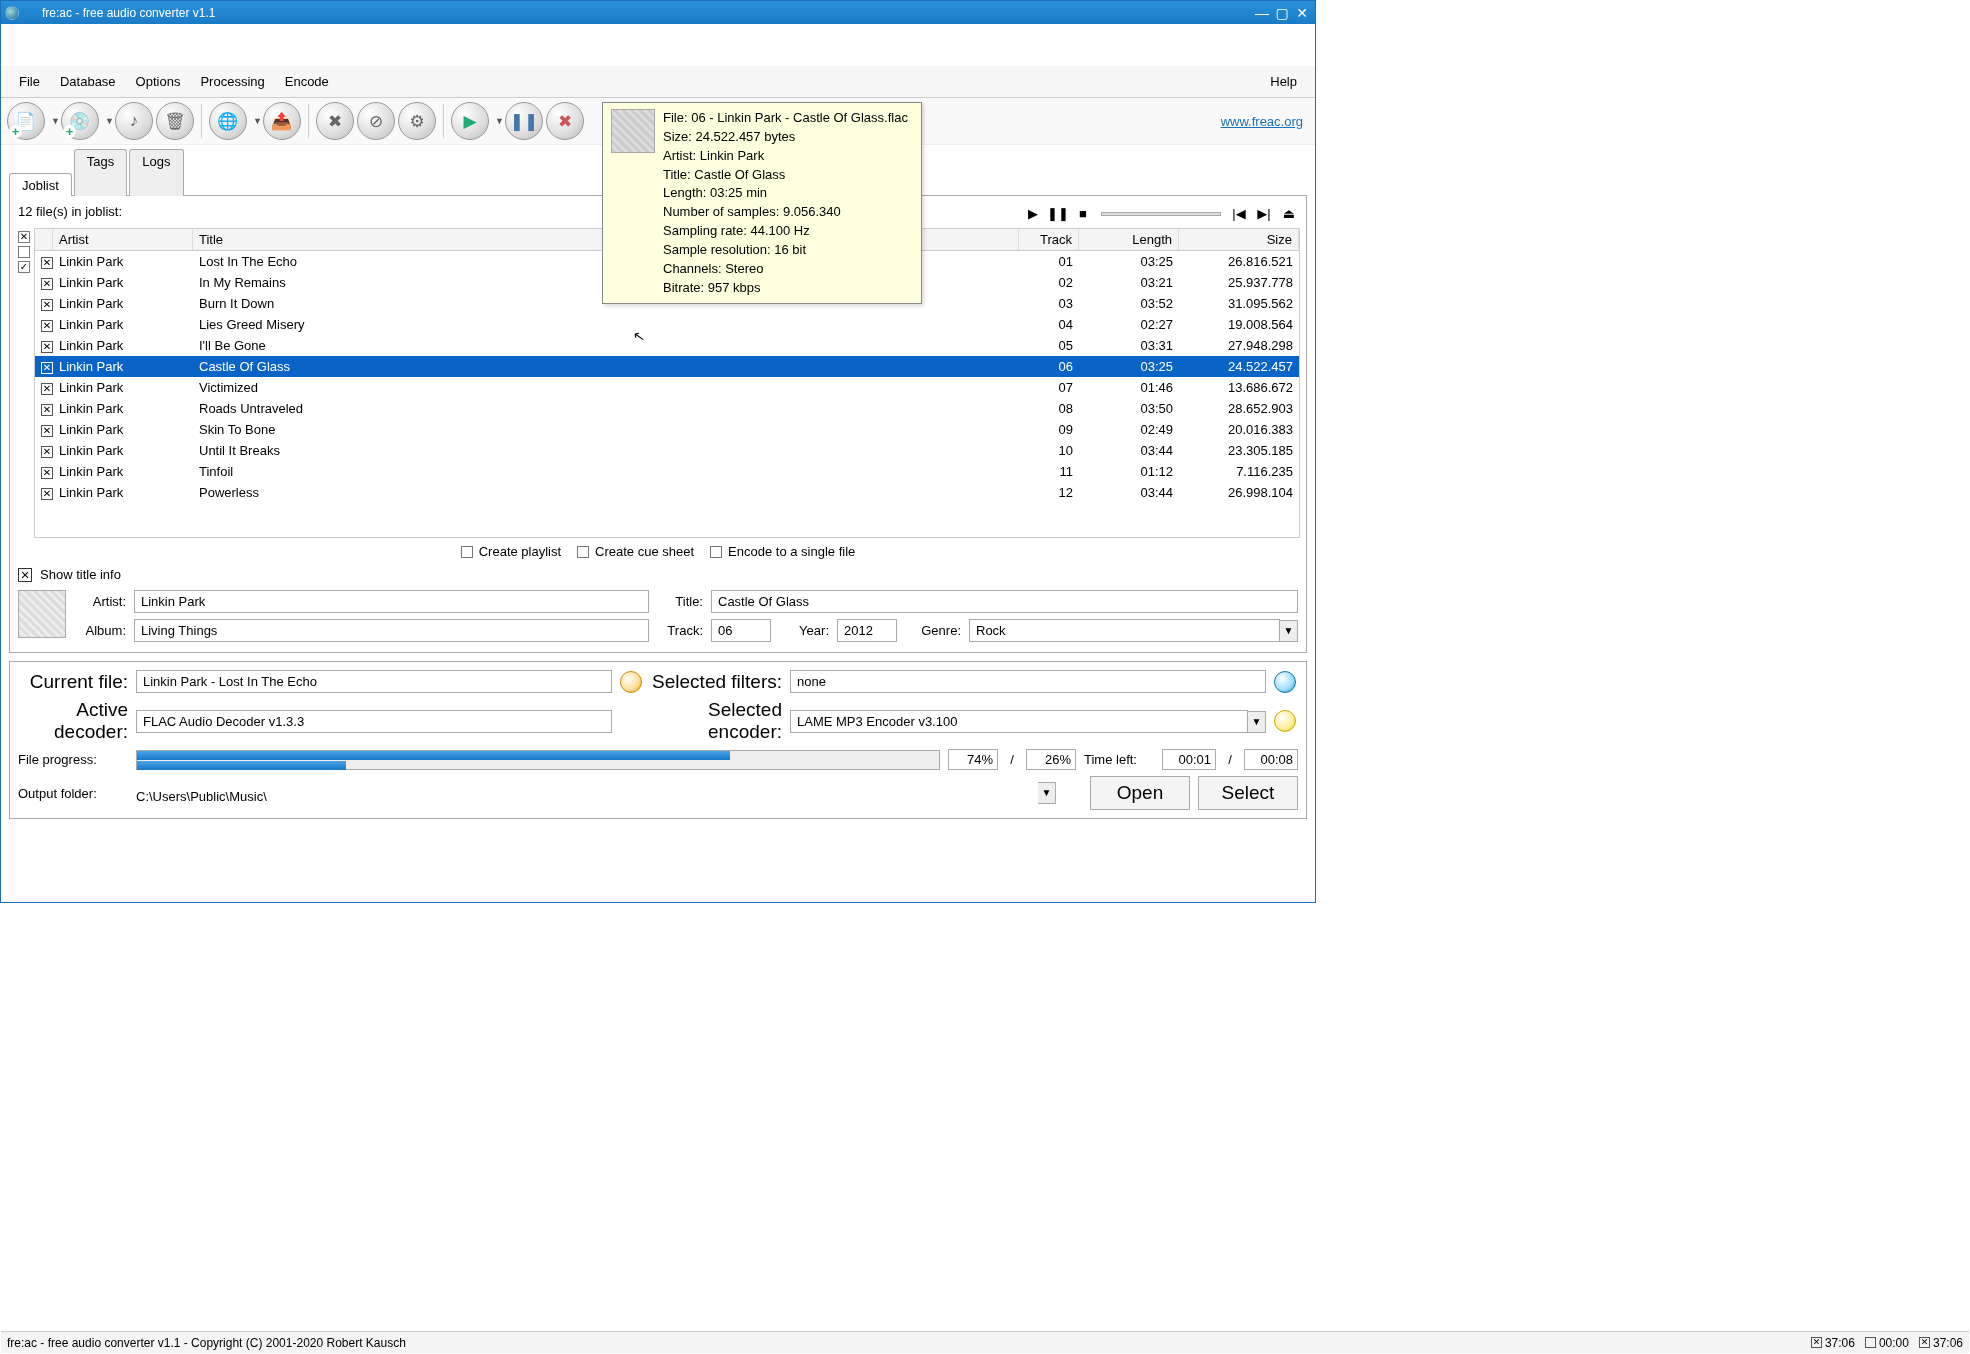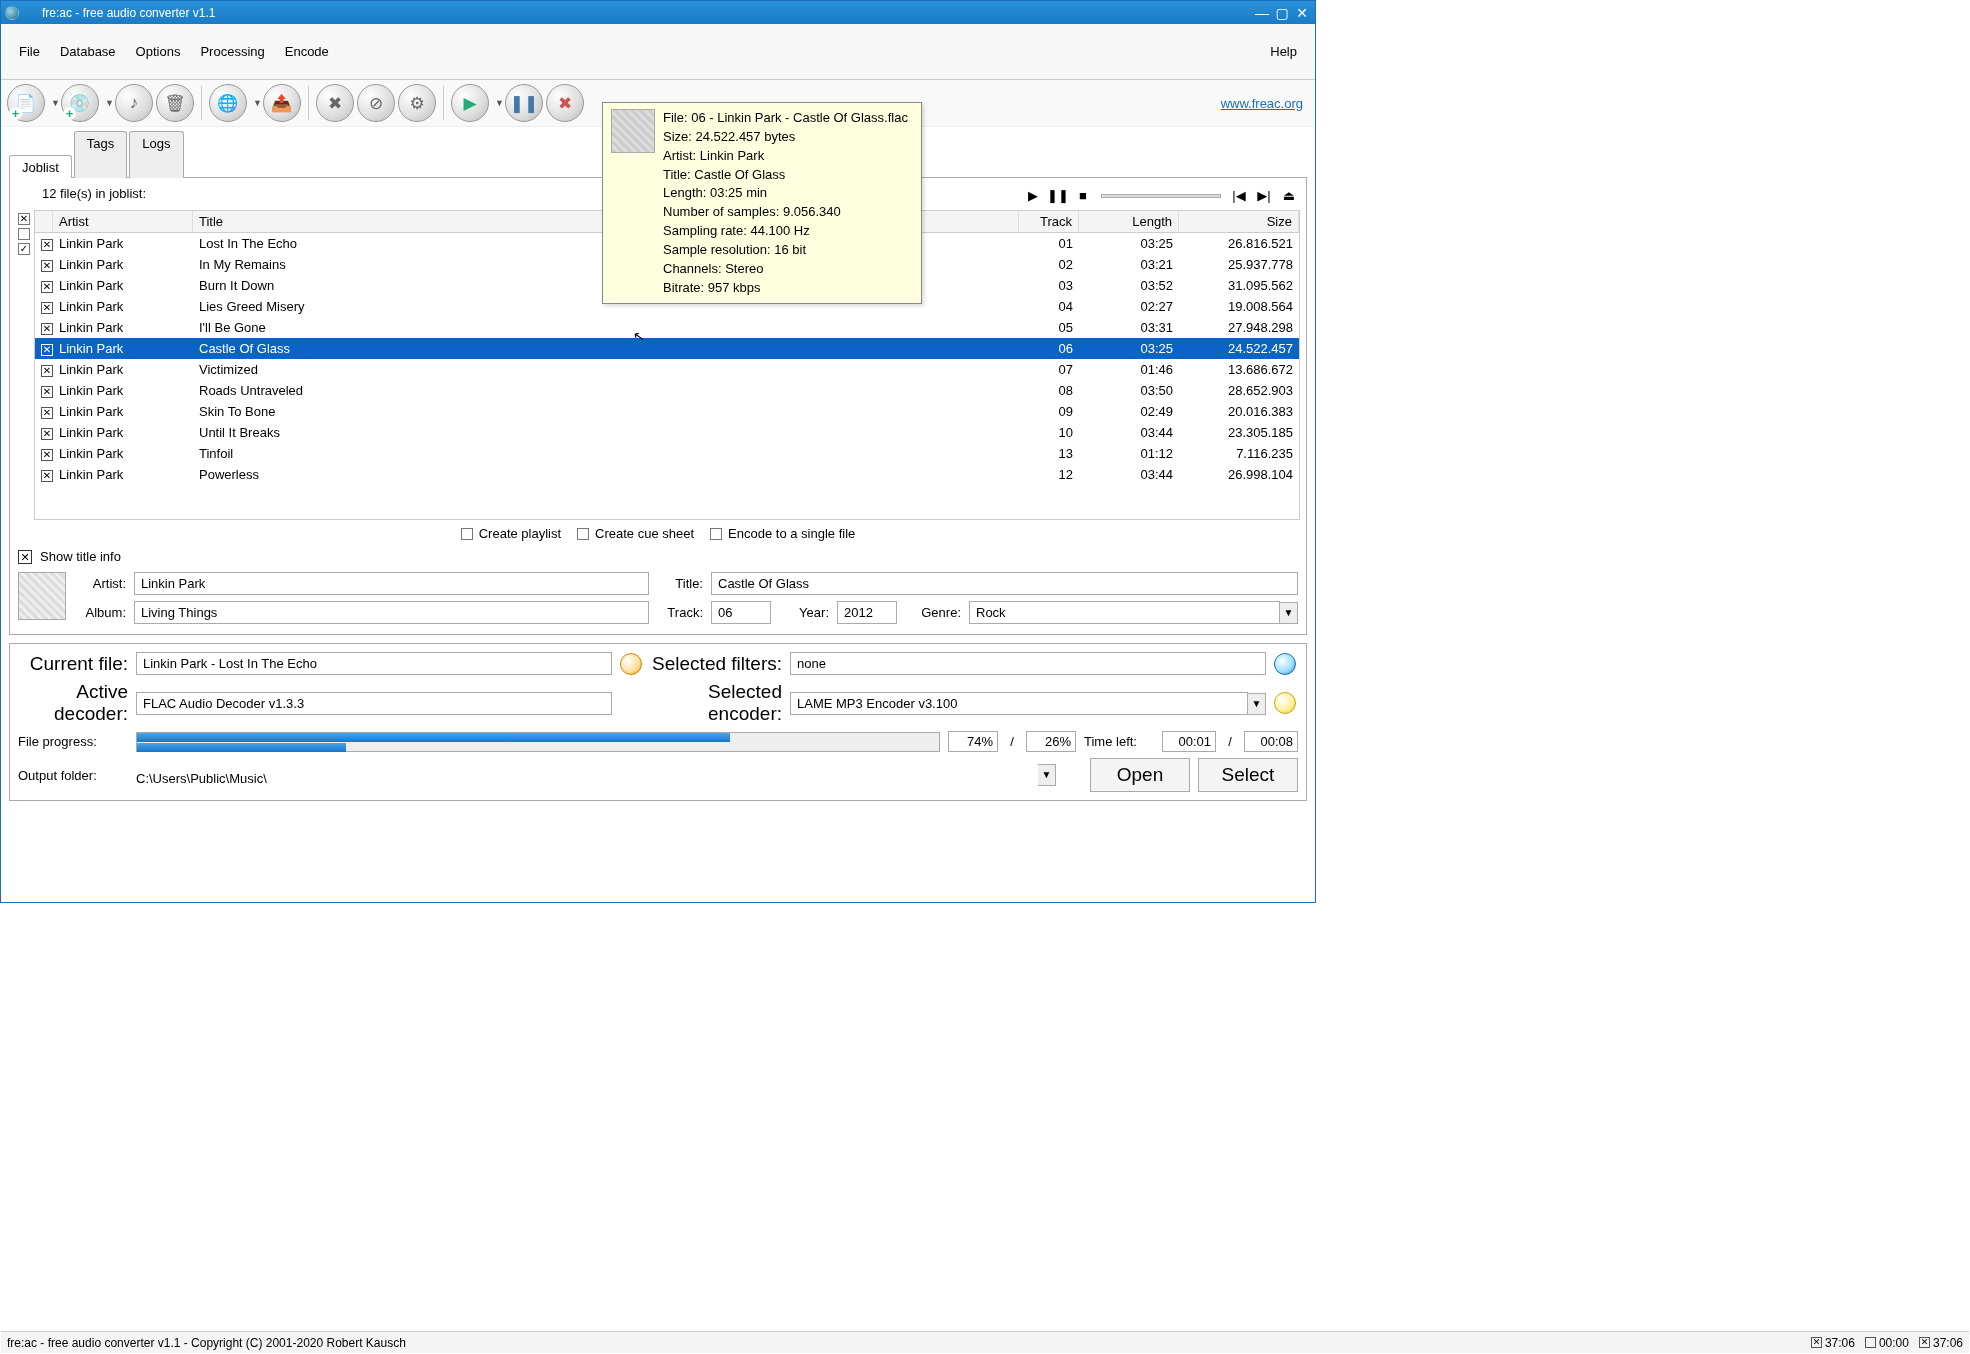--- a/index.html
+++ b/index.html
@@ -2,35 +2,35 @@
 <html><head>
 <meta charset="utf-8">
 <style>
 * { box-sizing: border-box; margin: 0; padding: 0; font-family: "Segoe UI", Tahoma, sans-serif; }
 body { background: #fff; font-size: 13px; color: #000; width: 1316px; height: 903px; border: 1px solid #1a6fb8; overflow: hidden; }
 .titlebar { background: linear-gradient(#2991d9, #1a7bc7); height: 23px; display: flex; align-items: center; padding: 0 4px; color: #fff; font-size: 12px; }
 .titlebar .app-icon { width: 14px; height: 14px; border-radius: 50%; background: radial-gradient(circle at 35% 35%, #9dd, #269); margin-right: 6px; border:1px solid #fff3;}
 .titlebar .title { flex: 1; margin-left: 17px; }
 .titlebar .win-btns { display: flex; gap: 2px; }
 .titlebar .win-btn { width: 18px; height: 16px; display: flex; align-items: center; justify-content: center; cursor: pointer; font-size: 14px; }
-.menubar { display: flex; padding: 16px 8px; border-bottom: 1px solid #ccc; background: #f7f7f7; font-size: 13px; }
+.menubar { display: flex; padding: 4px 8px; border-bottom: 1px solid #ccc; background: #f7f7f7; font-size: 13px; margin-top: 42px; }
 .menubar .menu-item { padding: 4px 10px; cursor: pointer; }
 .menubar .spacer { flex: 1; }
 .toolbar { display: flex; align-items: center; padding: 4px 6px; gap: 3px; border-bottom: 1px solid #eee; background: #f9f9f9; }
 .toolbar .tbtn { width: 38px; height: 38px; border-radius: 50%; background: radial-gradient(circle at 32% 30%, #fff, #ddd 60%, #bbb); border: 1px solid #999; display:flex; align-items:center; justify-content:center; font-size:17px; color:#666; cursor:pointer; position:relative;}
 .toolbar .tbtn.with-plus::before { content:"+"; position:absolute; left:1px; bottom:1px; font-size:13px; color:#2a7; font-weight:bold; background:#fff; border-radius:50%; width:13px; height:13px; line-height:13px; text-align:center;}
 .toolbar .tdrop { width:10px; font-size:9px; color:#555; padding: 0 3px; cursor:pointer;}
 .toolbar .sep { width: 1px; height: 34px; background: #ccc; margin: 0 4px; }
 .toolbar .link { margin-left:auto; margin-right:6px; color:#1a6fb8; font-size:13px; cursor:pointer; text-decoration:underline;}
 .content { padding: 4px 8px 8px; }
 .tabs { display: flex; gap: 2px; }
 .tabs .tab { padding: 4px 12px 3px; border: 1px solid #aaa; border-bottom: none; background: #eee; font-size: 13px; cursor: pointer; border-radius: 3px 3px 0 0;}
 .tabs .tab.active { background: #fff; position: relative; z-index: 2; margin-top: 24px; }
 .panel { border: 1px solid #aaa; padding: 6px; margin-top: -1px; background:#fff;}
-.joblist-top { display: flex; gap: 8px; margin-bottom: 3px; margin-left: 24px; }
+.joblist-top { display: flex; gap: 8px; margin-bottom: 3px; }
 .joblist-label { font-size: 13px; padding: 2px 2px 6px;}
 .player { margin-left: auto; display: flex; align-items: center; gap: 3px; }
 .player .pbtn { width: 22px; height: 22px; display:flex; align-items:center; justify-content:center; font-size:13px; cursor:pointer;}
 .player .slider { width: 120px; height: 4px; background: #ddd; border:1px solid #aaa; margin: 0 4px;}
 .table-wrap { border:1px solid #ccc; height: 310px; overflow: hidden; position: relative; background:#fff;}
 .thead { display:flex; background:#f4f4f4; border-bottom:1px solid #ccc; font-size:13px; font-weight:400;}
 .thead .th { padding: 3px 6px; border-right:1px solid #ddd; }
 .chkcol { width:18px; padding: 3px 2px !important; text-align:center;}
 .th-artist { width:140px; }
 .th-title { flex:1; }
@@ -248,21 +248,21 @@
               <div class="cell c-artist">Linkin Park</div>
               <div class="cell c-title">Until It Breaks</div>
               <div class="cell c-track">10</div>
               <div class="cell c-length">03:44</div>
               <div class="cell c-size">23.305.185</div>
             </div>
             <div class="row">
               <div class="cell chkcell"><span class="xbox">✕</span></div>
               <div class="cell c-artist">Linkin Park</div>
               <div class="cell c-title">Tinfoil</div>
-              <div class="cell c-track">13</div>
+              <div class="cell c-track">11</div>
               <div class="cell c-length">01:12</div>
               <div class="cell c-size">7.116.235</div>
             </div>
             <div class="row">
               <div class="cell chkcell"><span class="xbox">✕</span></div>
               <div class="cell c-artist">Linkin Park</div>
               <div class="cell c-title">Powerless</div>
               <div class="cell c-track">12</div>
               <div class="cell c-length">03:44</div>
               <div class="cell c-size">26.998.104</div>

